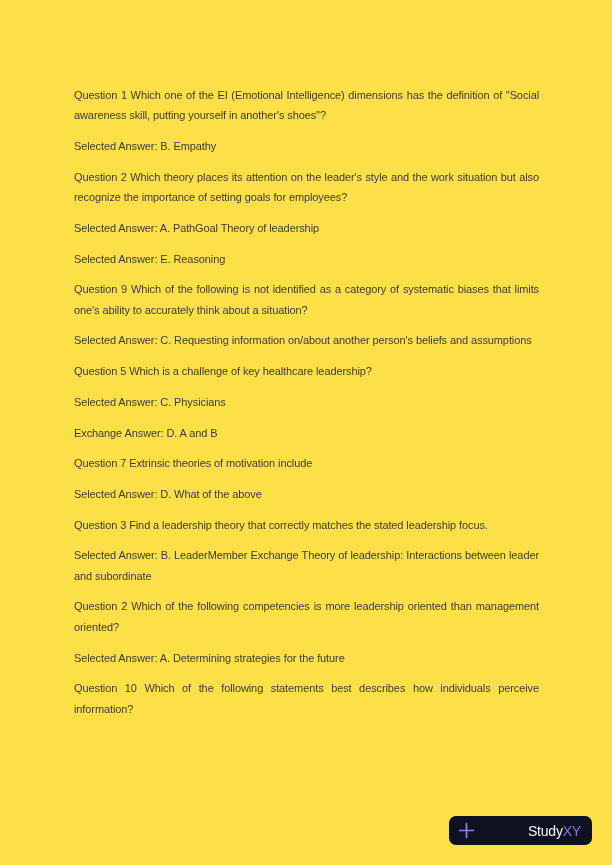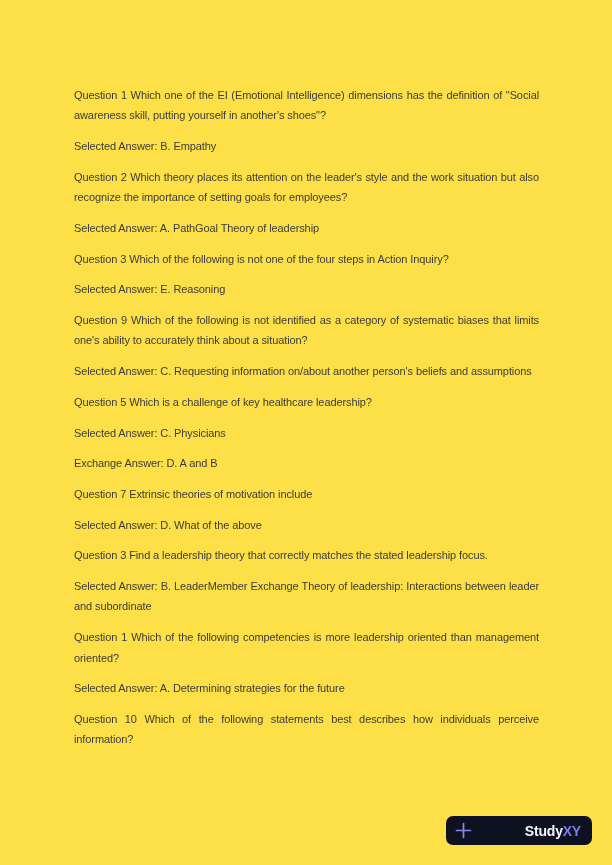--- a/index.html
+++ b/index.html
@@ -42,58 +42,57 @@
     border-radius: 7px;
     box-sizing: border-box;
   }
   .logo-plus {
     display: flex;
     align-items: center;
     justify-content: center;
   }
   .logo-text {
     font-size: 14px;
-    font-weight: bold;
+    font-weight: normal;
     letter-spacing: -0.2px;
     line-height: 1;
     white-space: nowrap;
     margin-left: 47px;
   }
   .logo-study { color: #f7f7fb; }
   .logo-xy { color: #8079e9; }
 </style>
 </head>
 <body>
 
 <div class="page">
   <main class="content">
     <p class="para">Question 1 Which one of the EI (Emotional Intelligence) dimensions has the definition of "Social awareness skill, putting yourself in another's shoes"?</p>
     <p class="para">Selected Answer: B. Empathy</p>
 
     <p class="para">Question 2 Which theory places its attention on the leader's style and the work situation but also recognize the importance of setting goals for employees?</p>
     <p class="para">Selected Answer: A. PathGoal Theory of leadership</p>
 
-    <p class="para">Question 3 Which of the following is not one of the four steps in Action Inquiry?</p>
     <p class="para">Selected Answer: E. Reasoning</p>
 
     <p class="para">Question 9 Which of the following is not identified as a category of systematic biases that limits one's ability to accurately think about a situation?</p>
     <p class="para">Selected Answer: C. Requesting information on/about another person's beliefs and assumptions</p>
 
     <p class="para">Question 5 Which is a challenge of key healthcare leadership?</p>
     <p class="para">Selected Answer: C. Physicians</p>
 
     <p class="para">Exchange Answer: D. A and B</p>
 
     <p class="para">Question 7 Extrinsic theories of motivation include</p>
     <p class="para">Selected Answer: D. What of the above</p>
 
     <p class="para">Question 3 Find a leadership theory that correctly matches the stated leadership focus.</p>
     <p class="para">Selected Answer: B. LeaderMember Exchange Theory of leadership: Interactions between leader and subordinate</p>
 
-    <p class="para">Question 1 Which of the following competencies is more leadership oriented than management oriented?</p>
+    <p class="para">Question 2 Which of the following competencies is more leadership oriented than management oriented?</p>
     <p class="para">Selected Answer: A. Determining strategies for the future</p>
 
     <p class="para">Question 10 Which of the following statements best describes how individuals perceive information?</p>
   </main>
 
   <div class="logo-badge">
     <span class="logo-plus">
       <svg width="17" height="17" viewBox="0 0 17 17" aria-hidden="true">
         <path d="M8.5 1.5 V15.5 M1.5 8.5 H15.5" stroke="#8d85ea" stroke-width="1.7" stroke-linecap="round" fill="none"></path>
       </svg>

